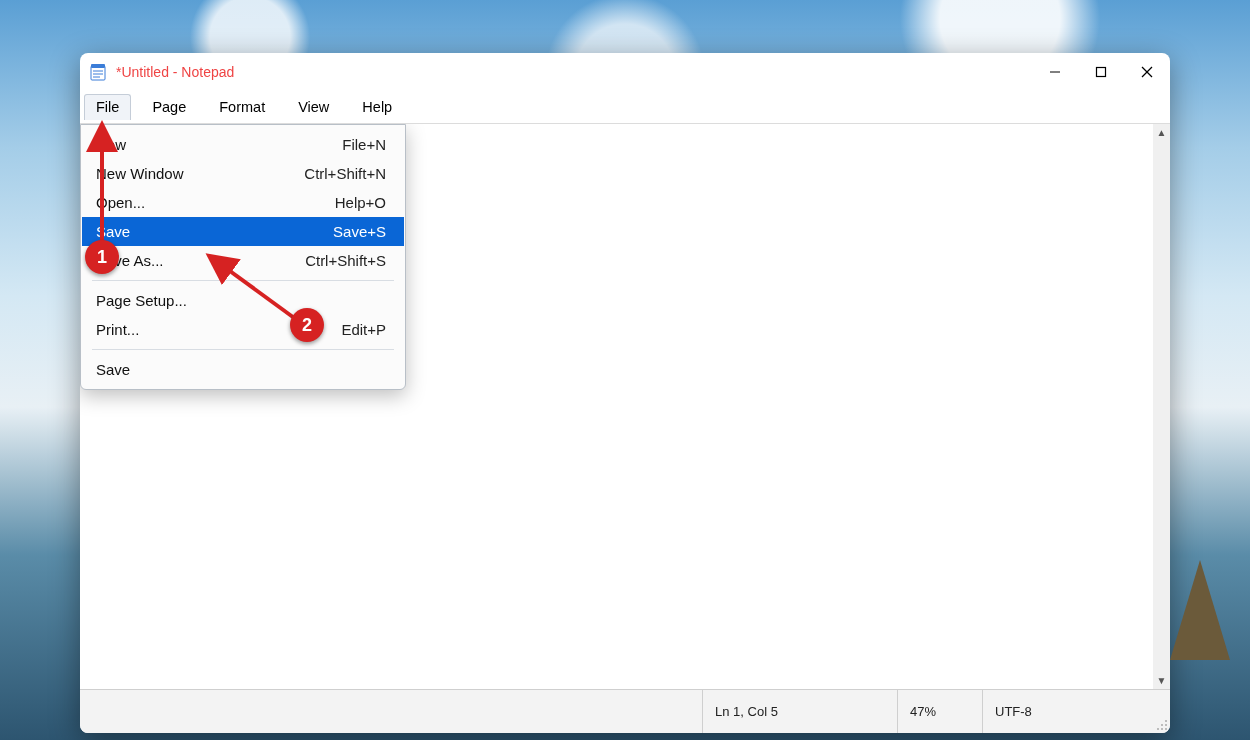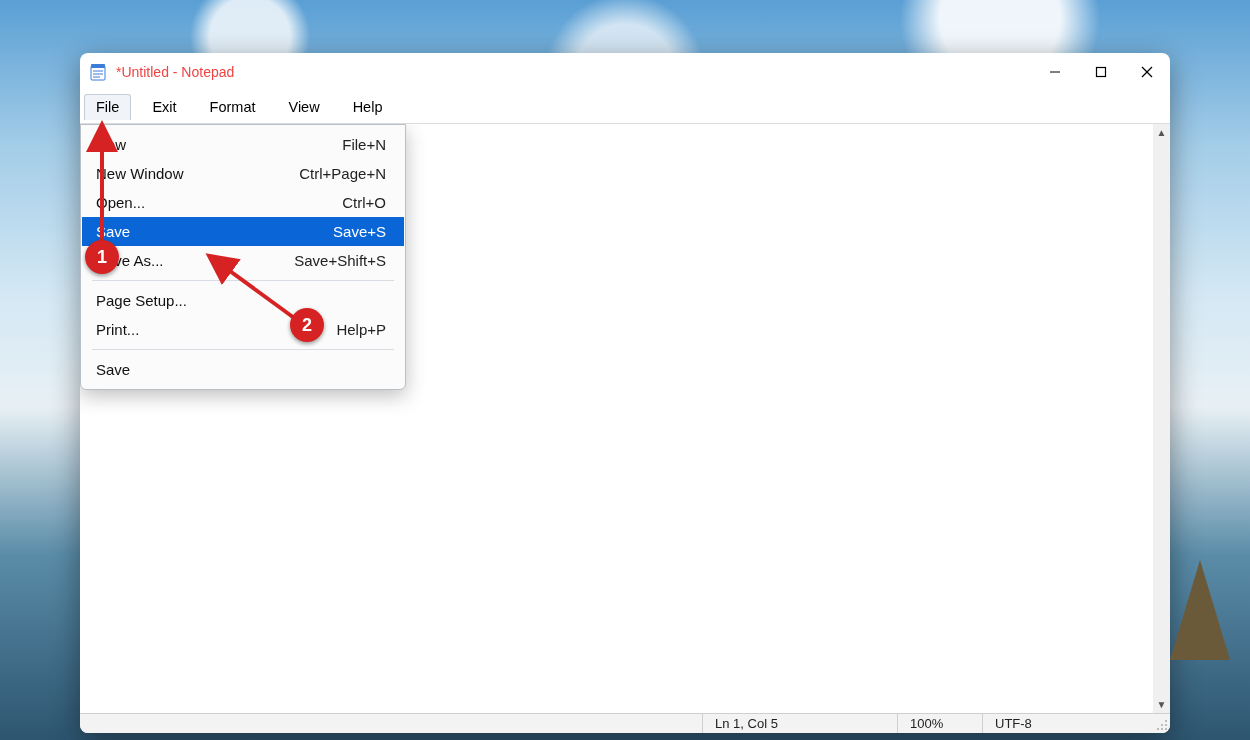--- a/index.html
+++ b/index.html
@@ -161,21 +161,21 @@
   .dd-item:not(.highlight) .shortcut { color: #222; }
   .dd-sep {
     height: 1px;
     background: #d8dde3;
     margin: 5px 10px;
   }
 
   .statusbar {
     display: flex;
     align-items: stretch;
-    height: 20px;
+    height: 44px;
     border-top: 1px solid #cfcfcf;
     background: #f3f3f3;
     font-size: 13px;
     color: #222;
   }
   .sb-cell {
     border-left: 1px solid #cfcfcf;
     padding: 4px 12px;
     display: flex;
     align-items: center;
@@ -248,74 +248,74 @@
         <svg width="12" height="12" viewBox="0 0 12 12">
             <line x1="1" y1="1" x2="11" y2="11" stroke="currentColor" stroke-width="1.2"></line>
             <line x1="11" y1="1" x2="1" y2="11" stroke="currentColor" stroke-width="1.2"></line>
           </svg>
       </div>
     </div>
   </div>
 
   <div class="menubar">
     <div class="menu-item active">File</div>
-    <div class="menu-item">Exit</div>
+    <div class="menu-item">Page</div>
     <div class="menu-item">Format</div>
     <div class="menu-item">View</div>
     <div class="menu-item">Help</div>
   </div>
 
   <div class="content-area">
     <div class="dropdown">
       <div class="dd-item">
         <span>New</span>
         <span class="shortcut">File+N</span>
       </div>
       <div class="dd-item">
         <span>New Window</span>
-        <span class="shortcut">Ctrl+Page+N</span>
+        <span class="shortcut">Ctrl+Shift+N</span>
       </div>
       <div class="dd-item">
         <span>Open...</span>
-        <span class="shortcut">Ctrl+O</span>
+        <span class="shortcut">Help+O</span>
       </div>
       <div class="dd-item highlight">
         <span>Save</span>
         <span class="shortcut">Save+S</span>
       </div>
       <div class="dd-item">
         <span>Save As...</span>
-        <span class="shortcut">Save+Shift+S</span>
+        <span class="shortcut">Ctrl+Shift+S</span>
       </div>
       <div class="dd-sep"></div>
       <div class="dd-item">
         <span>Page Setup...</span>
         <span class="shortcut"></span>
       </div>
       <div class="dd-item">
         <span>Print...</span>
-        <span class="shortcut">Help+P</span>
+        <span class="shortcut">Edit+P</span>
       </div>
       <div class="dd-sep"></div>
       <div class="dd-item">
         <span>Save</span>
         <span class="shortcut"></span>
       </div>
     </div>
 
     <div class="scrollbar-track">
       <div class="scroll-arrow">▲</div>
       <div class="scroll-arrow">▼</div>
     </div>
   </div>
 
   <div class="statusbar">
     <div class="sb-spacer"></div>
     <div class="sb-cell ln">Ln 1, Col 5</div>
-    <div class="sb-cell zoom">100%</div>
+    <div class="sb-cell zoom">47%</div>
     <div class="sb-cell enc">UTF-8</div>
     <div class="sb-grip">
       <svg width="12" height="12" viewBox="0 0 12 12">
         <circle cx="10" cy="2" r="1" fill="#aaa"></circle>
         <circle cx="10" cy="6" r="1" fill="#aaa"></circle>
           <circle cx="6" cy="6" r="1" fill="#aaa"></circle>
         <circle cx="10" cy="10" r="1" fill="#aaa"></circle>
           <circle cx="6" cy="10" r="1" fill="#aaa"></circle>
           <circle cx="2" cy="10" r="1" fill="#aaa"></circle>
       </svg>

